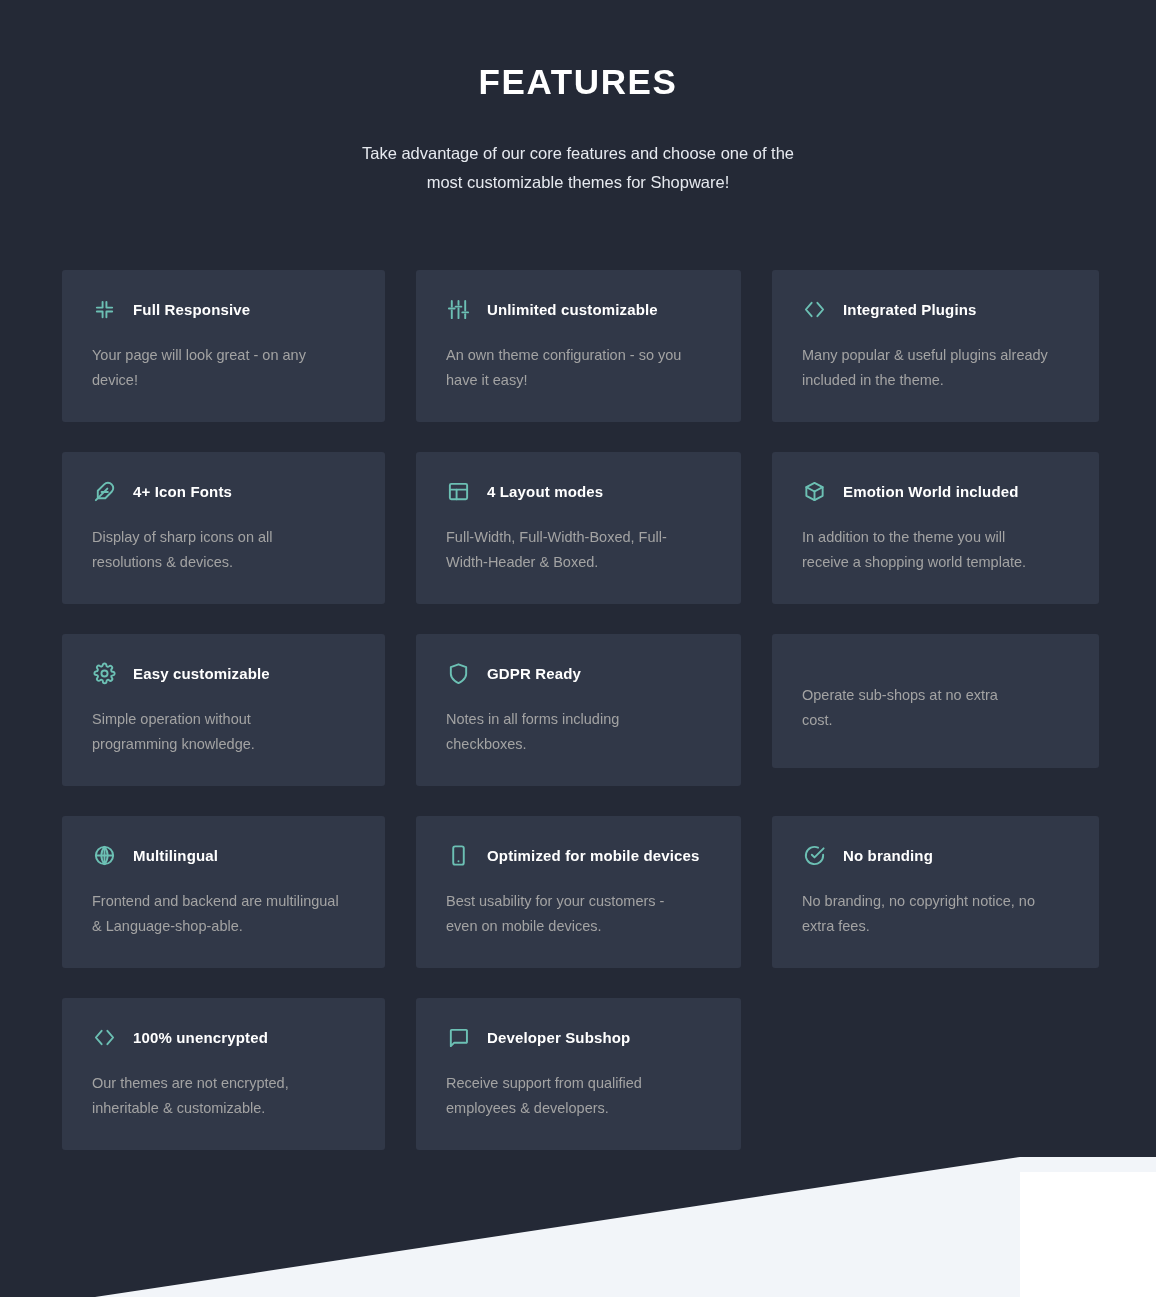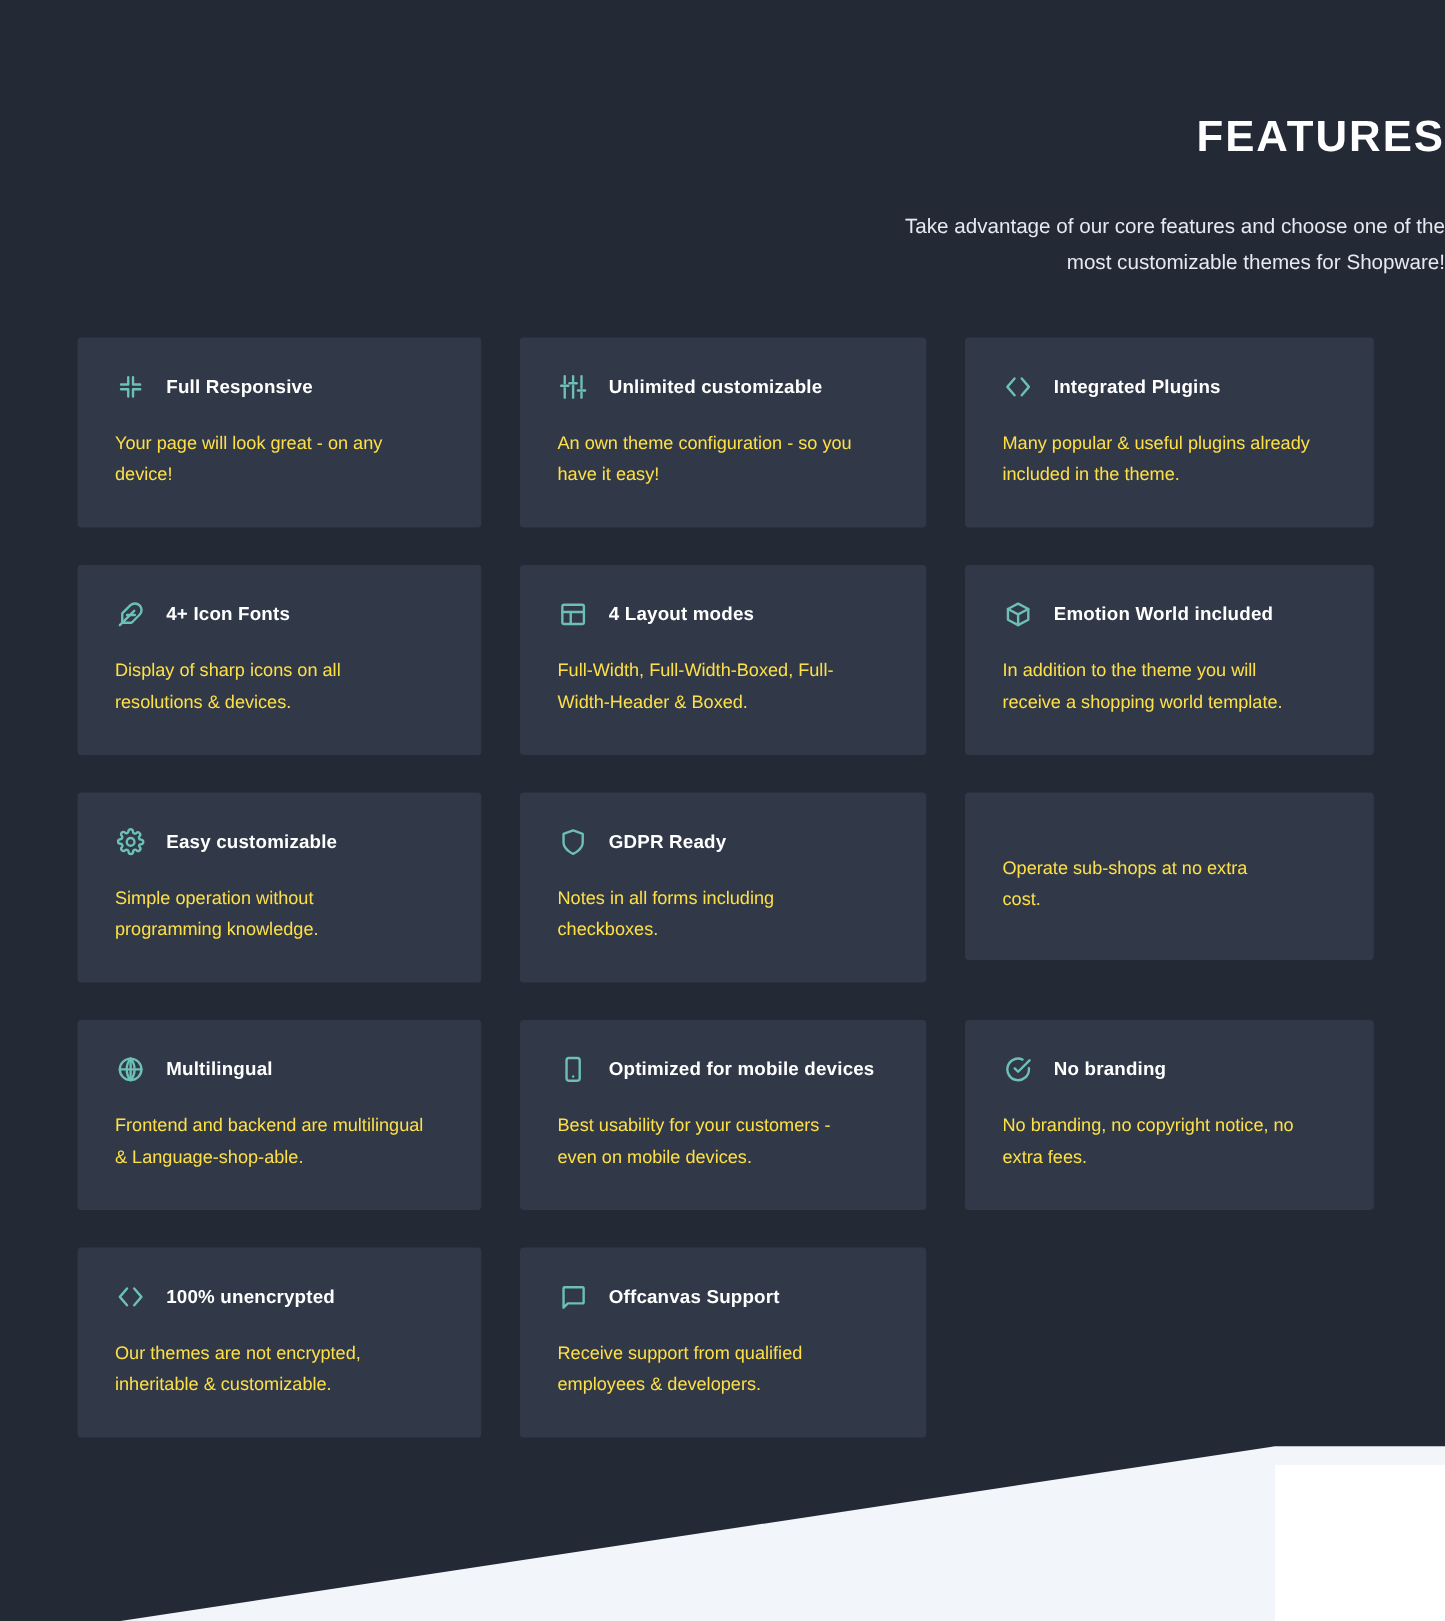--- a/index.html
+++ b/index.html
@@ -19,22 +19,22 @@
   .page {
     position: relative;
     width: 1156px;
     height: 1297px;
     background: #242936;
     overflow: hidden;
   }
 
   
   .section-header {
-    text-align: right;
-    padding-top: 92px;
+    text-align: center;
+    padding-top: 64px;
   }
 
   .section-title {
     font-size: 35px;
     font-weight: bold;
     letter-spacing: 1.6px;
     color: #ffffff;
     line-height: 1;
   }
 
@@ -99,21 +99,21 @@
     font-weight: bold;
     color: #ffffff;
     letter-spacing: 0.15px;
     white-space: nowrap;
   }
 
   .card-body {
     margin-top: 22px;
     font-size: 14.5px;
     line-height: 24.5px;
-    color: #fde047;
+    color: #a3a3a3;
     font-weight: 400;
     max-width: 228px;
   }
   .card-body.wide { max-width: 250px; }
 
   
   .bottom-wedge {
     position: absolute;
     left: 0;
     bottom: 0;
@@ -306,21 +306,21 @@
         </div>
         <p class="card-body wide">Our themes are not encrypted, inheritable &amp; customizable.</p>
       </div>
       <div class="feature-card">
         <div class="card-head">
           <span class="card-icon">
             <svg viewBox="0 0 24 24">
               <path d="M20 4H4.8A.8.8 0 0 0 4 4.8V21l3.6-3.6H20a.8.8 0 0 0 .8-.8V4.8A.8.8 0 0 0 20 4z"></path>
             </svg>
           </span>
-          <span class="card-title">Offcanvas Support</span>
+          <span class="card-title">Developer Subshop</span>
         </div>
         <p class="card-body wide">Receive support from qualified employees &amp; developers.</p>
       </div>
     </div>
 
   <div class="bottom-wedge">
     <svg viewBox="0 0 1156 160" preserveAspectRatio="none" xmlns="http://www.w3.org/2000/svg">
       <polygon points="1020,20 1156,20 1156,160 95,160" fill="#f2f5f9"></polygon>
     </svg>
   </div>

